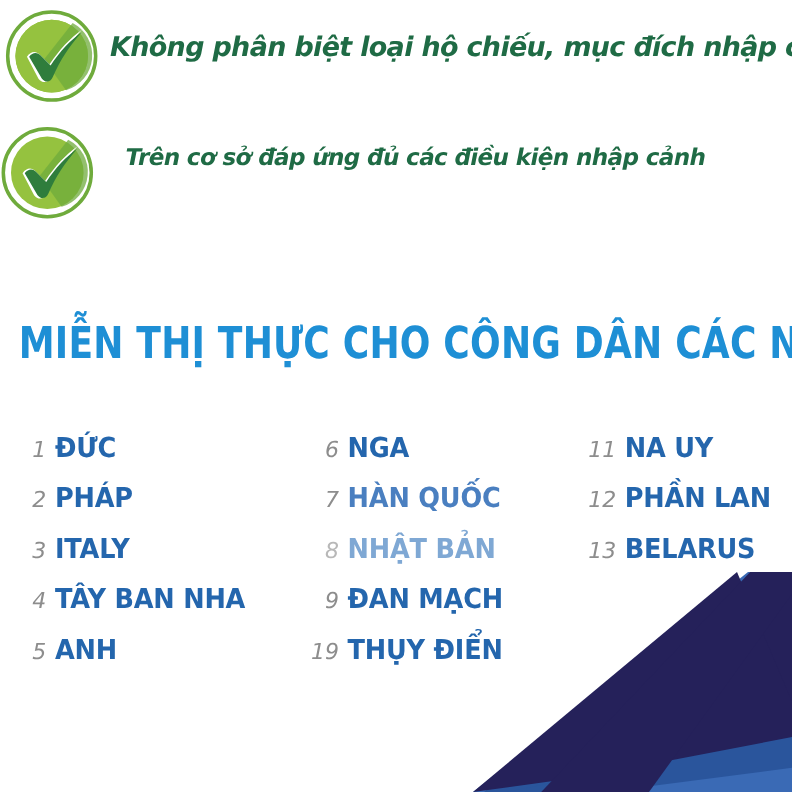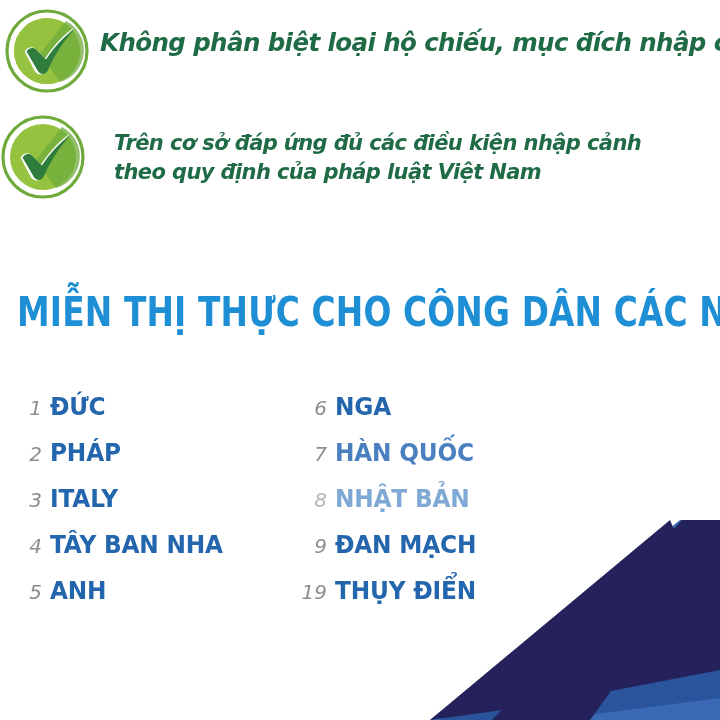--- a/index.html
+++ b/index.html
@@ -168,21 +168,20 @@
       <svg viewBox="0 0 86 86" xmlns="http://www.w3.org/2000/svg">
         <circle cx="43" cy="43" r="40" fill="none" stroke="#6fab3c" stroke-width="3.2"></circle>
         <circle cx="43" cy="43" r="33" fill="#95c23f"></circle>
         <path d="M62 13 A33 33 0 0 1 56 74 L36 46 Z" fill="#6fab3c" opacity="0.75"></path>
         <path d="M20.5 43.5 c3.5 -5 8 -5.5 11.5 -2 l9 9 c9 -13.5 19 -24 29.5 -31.5 c-12 13.5 -21 27 -28 43 c-2.5 5.5 -8 6 -11.5 1.5 Z" fill="#ffffff"></path>
         <path d="M22.5 43.5 c3 -4 7 -4.5 10 -1.5 l9.5 9.5 c8.5 -13 18 -23 28 -30 c-11 12.5 -19.5 25.5 -26 40.5 c-2.2 5 -7 5.4 -10 1.3 Z" fill="#2f7d3c"></path>
       </svg>
     </div>
     <div class="bullet-text">
       <span class="line">Trên cơ sở đáp ứng đủ các điều kiện nhập cảnh</span>
-      <span class="line">theo quy định của pháp luật Việt Nam</span>
     </div>
   </div>
 
   <div id="section-heading">MIỄN THỊ THỰC CHO CÔNG DÂN CÁC NƯỚC</div>
 
   <div id="country-list">
 
     <div class="country-column" id="col-1">
       <div class="country-item">
         <span class="country-index">1</span>
@@ -222,20 +221,34 @@
       <div class="country-item">
         <span class="country-index">9</span>
         <span class="country-name">ĐAN MẠCH</span>
       </div>
       <div class="country-item">
         <span class="country-index">19</span>
         <span class="country-name">THỤY ĐIỂN</span>
       </div>
     </div>
 
+    <div class="country-column" id="col-3">
+      <div class="country-item">
+        <span class="country-index">11</span>
+        <span class="country-name">NA UY</span>
+      </div>
+      <div class="country-item">
+        <span class="country-index">12</span>
+        <span class="country-name">PHẦN LAN</span>
+      </div>
+      <div class="country-item">
+        <span class="country-index">13</span>
+        <span class="country-name">BELARUS</span>
+      </div>
+    </div>
 
   </div>
 
   <div class="corner-decoration">
     <svg viewBox="0 0 290 200" xmlns="http://www.w3.org/2000/svg" preserveAspectRatio="none">
       <polygon points="290,0 290,200 0,200 250,0" fill="#3a6ab5"></polygon>
       <polygon points="290,10 290,200 10,200 258,10" fill="#2a559c"></polygon>
       <polygon points="255,0 290,0 290,118 205,118" fill="#25215a"></polygon>
       <polygon points="240,0 290,118 290,160 0,200" fill="#25215a"></polygon>
       <polygon points="290,150 290,200 30,200" fill="#2a559c"></polygon>

